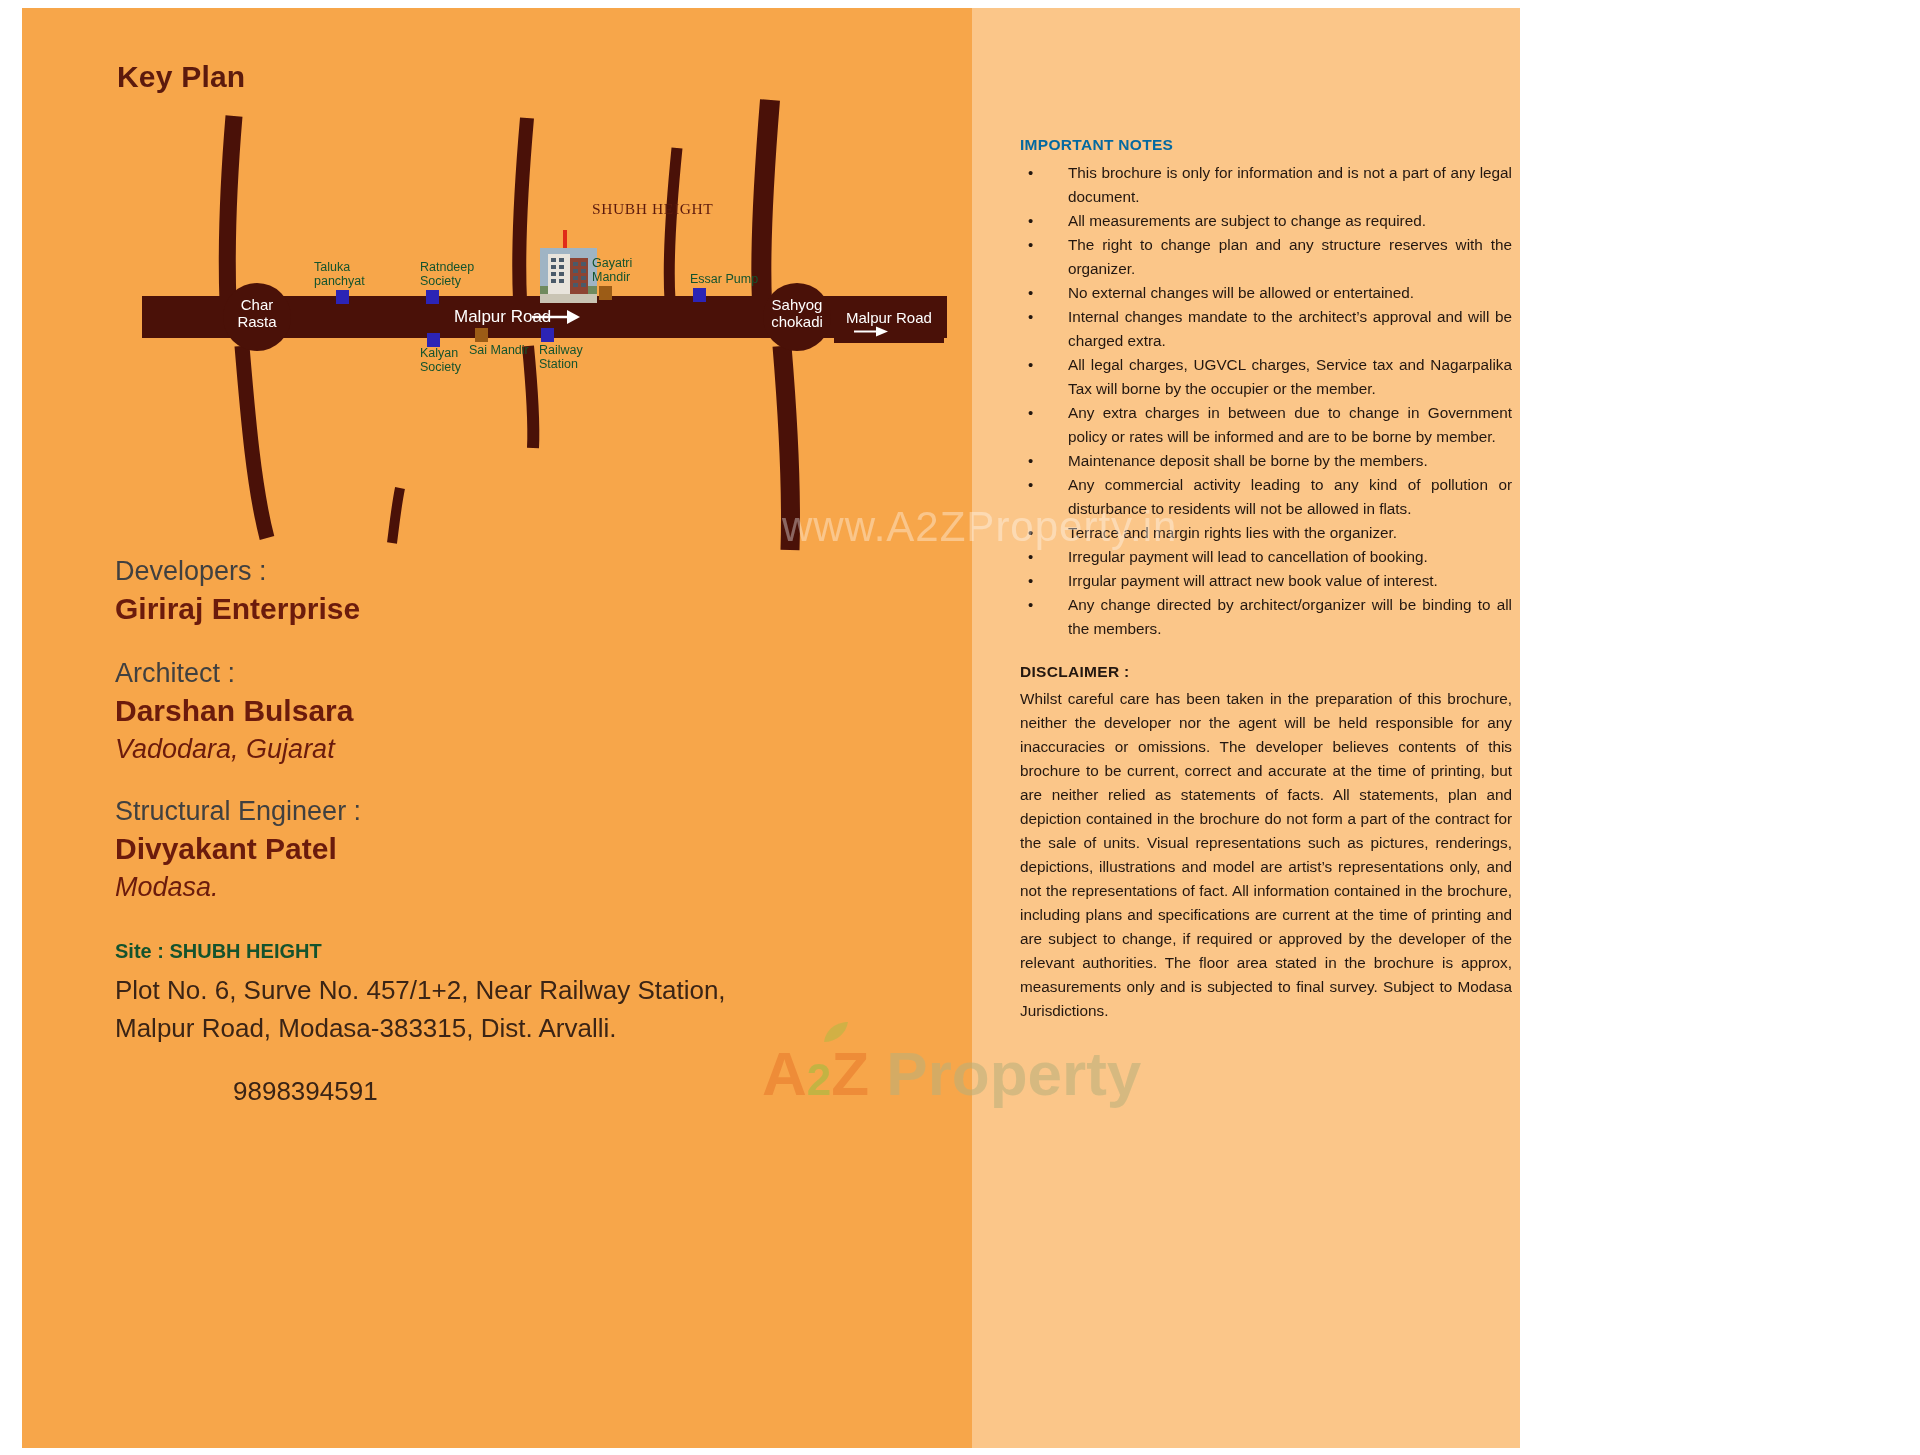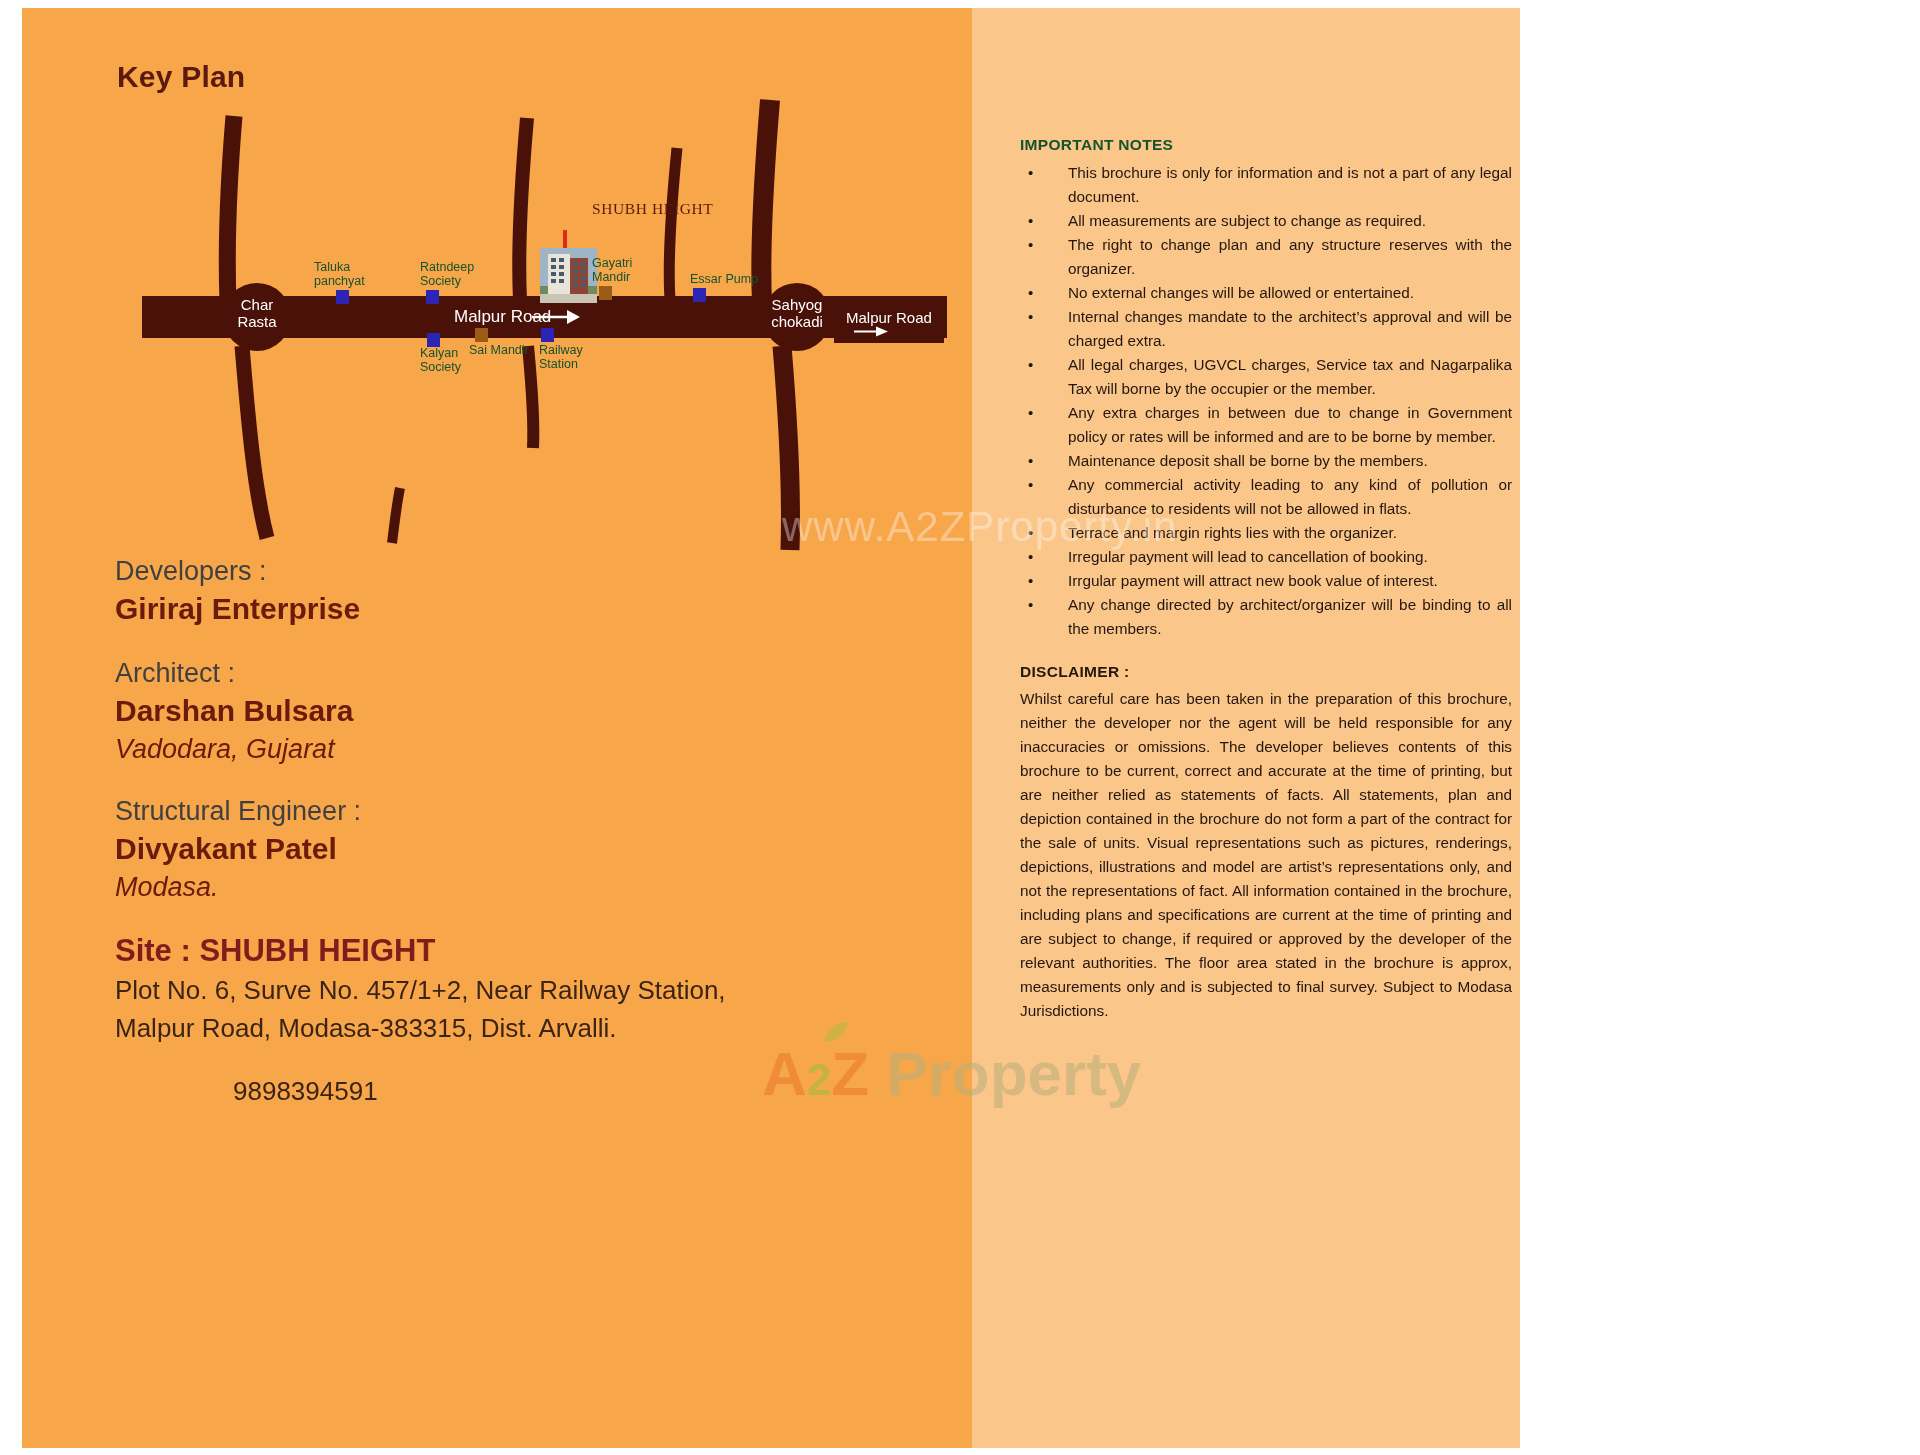--- a/index.html
+++ b/index.html
@@ -30,28 +30,28 @@
   .bldg{position:absolute;width:57px;height:55px;overflow:hidden;border:0;}
 
   .malpur-chip{position:absolute;background:#4A1108;color:#fff;font-size:15px;padding:5px 12px 6px 12px;white-space:nowrap;}
 
   
   .info{position:absolute;left:93px;top:545px;width:800px;color:#3B2415;}
   .lbl{font-size:27px;line-height:36px;color:#404040;font-weight:normal;}
   .val-b{font-size:30px;line-height:40px;color:#6B1B0C;font-weight:bold;}
   .val-n{font-size:27px;line-height:36px;color:#6B1B0C;font-style:italic;}
   .gap{height:26px;}
-  .site-h{font-size:31px;line-height:40px;color:#7f1d1d;font-weight:bold;}
+  .site-h{font-size:20px;line-height:40px;color:#14532d;font-weight:bold;}
   .addr{font-size:26px;line-height:38px;color:#3B2415;}
   .contact-h{font-size:29px;line-height:42px;color:#6B1B0C;font-weight:bold;}
   .contact-n{font-size:26px;line-height:36px;color:#3B2415;padding-left:118px;}
 
   
   .notes{position:absolute;left:48px;top:128px;width:492px;color:#231710;}
-  .notes-h{font-size:15.5px;font-weight:bold;letter-spacing:.3px;margin-bottom:7px;color:#14532d;}
+  .notes-h{font-size:15.5px;font-weight:bold;letter-spacing:.3px;margin-bottom:7px;color:#0369a1;}
   ul.bl{list-style:none;margin:0;padding:0;}
   ul.bl li{position:relative;padding-left:48px;font-size:15.3px;line-height:24px;text-align:justify;margin-bottom:0px;color:#231710;}
   ul.bl li .bullet{position:absolute;left:8px;top:0px;font-size:15px;line-height:24px;}
 
   .disc{position:absolute;left:48px;top:655px;width:492px;color:#231710;}
   .disc-h{font-size:15.5px;font-weight:bold;letter-spacing:.3px;margin-bottom:6px;}
   .disc-p{font-size:15.3px;line-height:24px;text-align:justify;}
 
   
   .wm-url{position:absolute;left:760px;top:495px;font-size:42px;color:rgba(255,255,255,.36);font-family:"Liberation Sans",sans-serif;letter-spacing:1px;pointer-events:none;white-space:nowrap;}

